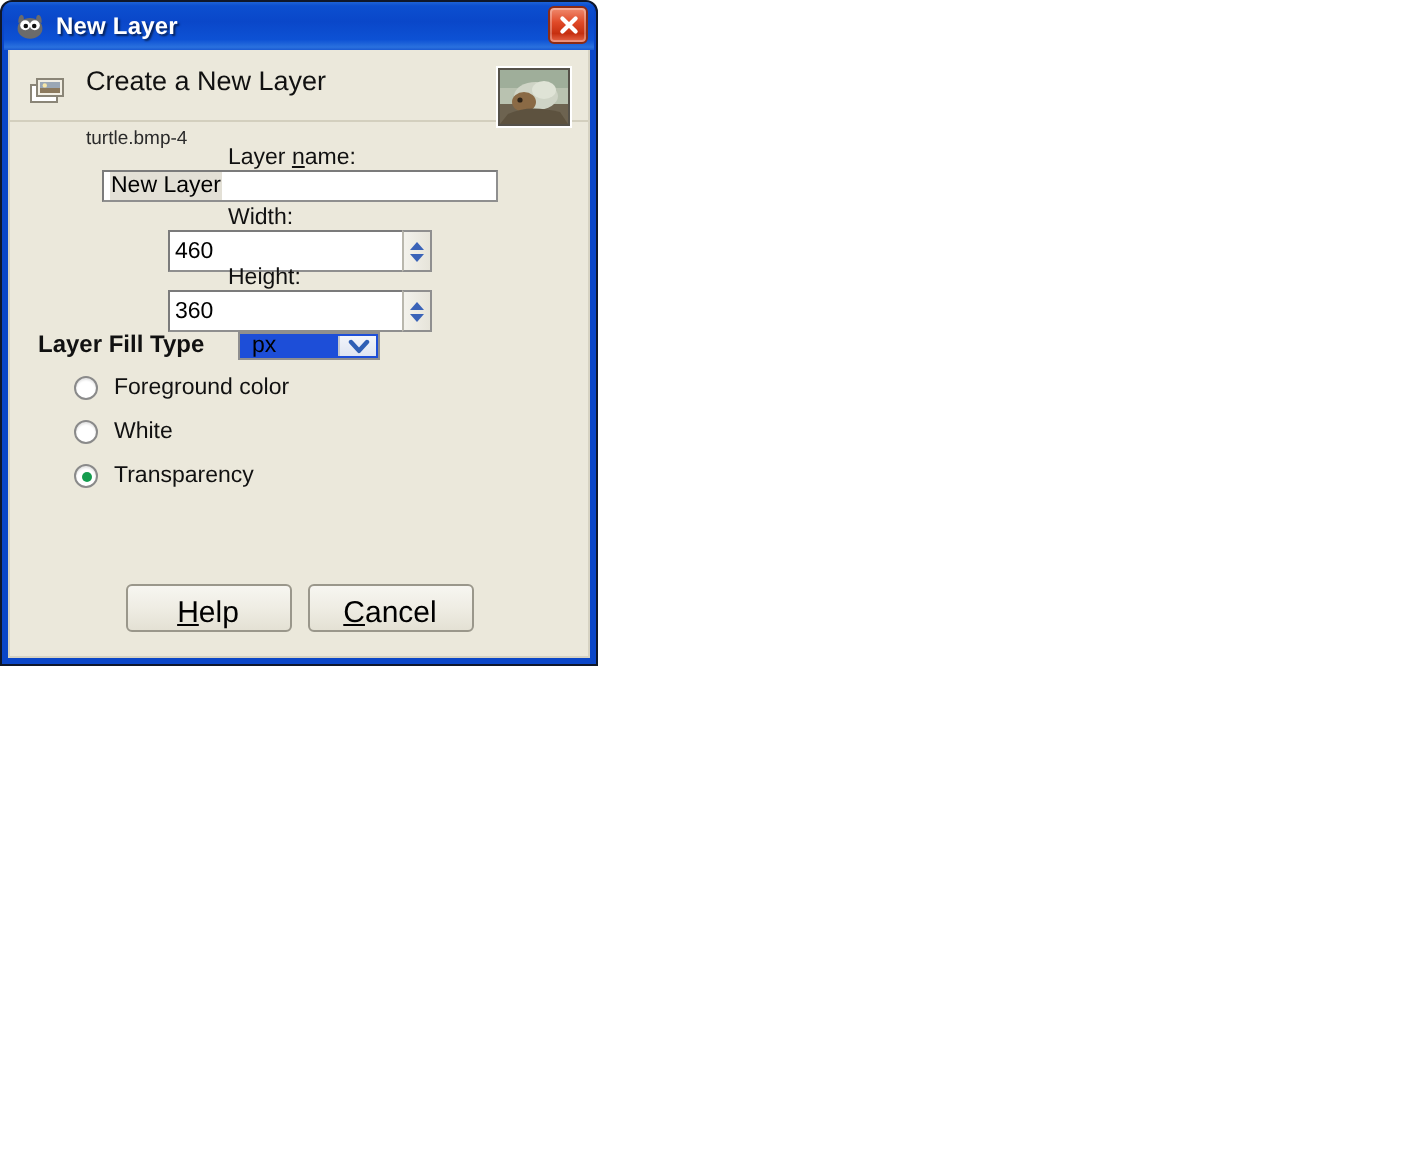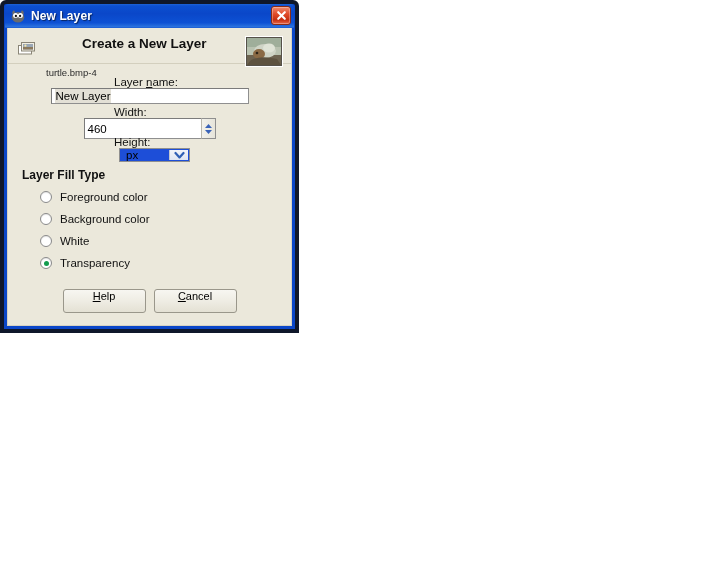--- a/index.html
+++ b/index.html
@@ -13,21 +13,21 @@
   }
 
   
   .window {
     position: absolute;
     left: 0;
     top: 0;
     width: 299px;
     height: 333px;
     background: #0a46c8;
-    border: 4px solid #0f172a;
+    border: 1px solid #0f172a;
     border-radius: 6px 6px 0 0;
     box-sizing: border-box;
     padding: 0 3px 3px 3px;
   }
 
   .titlebar {
     position: relative;
     height: 24px;
     background: linear-gradient(to bottom,
         #1e63d6 0%,
@@ -103,25 +103,24 @@
     position: relative;
     flex: 0 0 auto;
     margin-top: 2px;
     margin-right: 7px;
   }
 
   .header-texts { flex: 1 1 auto; }
 
   .header-title {
     font-size: 13.5px;
-    font-weight: bold;
+    font-weight: normal;
     color: #111111;
     line-height: 15px;
     margin-top: 0px;
-    margin-left: 36px;
   }
 
   .header-sub {
     font-size: 9.5px;
     color: #2b2b2b;
     line-height: 12px;
     margin-top: 16px;
   }
 
   .header-thumb {
@@ -288,23 +287,23 @@
   }
 
   .btn {
     width: 83px;
     height: 24px;
     background: linear-gradient(to bottom, #f7f6f1 0%, #efede4 48%, #e4e1d4 100%);
     border: 1px solid #9a978b;
     border-radius: 3px;
     box-sizing: border-box;
     display: flex;
-    align-items: flex-start;
+    align-items: flex-end;
     justify-content: center;
-    font-size: 11px;
+    font-size: 15px;
     color: #000000;
     position: relative;
   }
 
   .btn.default {
     border: 1px solid #2b2b2b;
   }
 
   .btn.default .focus-ring {
     position: absolute;
@@ -400,43 +399,56 @@
               <svg width="9" height="6" viewBox="0 0 9 6">
                   <path d="M4.5 5 L1 1 L8 1 Z" fill="#3a63b8"></path>
                 </svg>
             </span>
           </div>
         </div>
       </div>
 
       <div class="row">
         <div class="row-label">Height:</div>
+        <div class="spin-wrap">
+          <div class="textfield field-num">
+            <span>360</span>
+          </div>
+          <div class="spinner">
+            <span class="spin-arrow">
+              <svg width="9" height="6" viewBox="0 0 9 6">
+                  <path d="M4.5 1 L8 5 L1 5 Z" fill="#3a63b8"></path>
+                </svg>
+            </span>
+            <span class="spin-arrow">
+              <svg width="9" height="6" viewBox="0 0 9 6">
+                  <path d="M4.5 5 L1 1 L8 1 Z" fill="#3a63b8"></path>
+                </svg>
+            </span>
+          </div>
+        </div>
         <div class="unit-select">
           <span>px</span>
           <span class="unit-arrow-box">
             <svg width="11" height="8" viewBox="0 0 11 8">
                 <path d="M1.5 2 L5.5 6.4 L9.5 2" fill="none" stroke="#2f5fb5" stroke-width="2.2" stroke-linecap="round" stroke-linejoin="round"></path>
               </svg>
           </span>
         </div>
       </div>
 
       <div class="section-title">Layer Fill Type</div>
 
       <div class="radio-list">
         <div class="radio-row">
           <span class="radio"></span>
           <span class="radio-label">Foreground color</span>
         </div>
         <div class="radio-row">
           <span class="radio"></span>
-          <span class="radio-label">Background color</span>
-        </div>
-        <div class="radio-row">
-          <span class="radio"></span>
           <span class="radio-label">White</span>
         </div>
         <div class="radio-row">
           <span class="radio checked"></span>
           <span class="radio-label">Transparency</span>
         </div>
       </div>
 
     </div>
 

